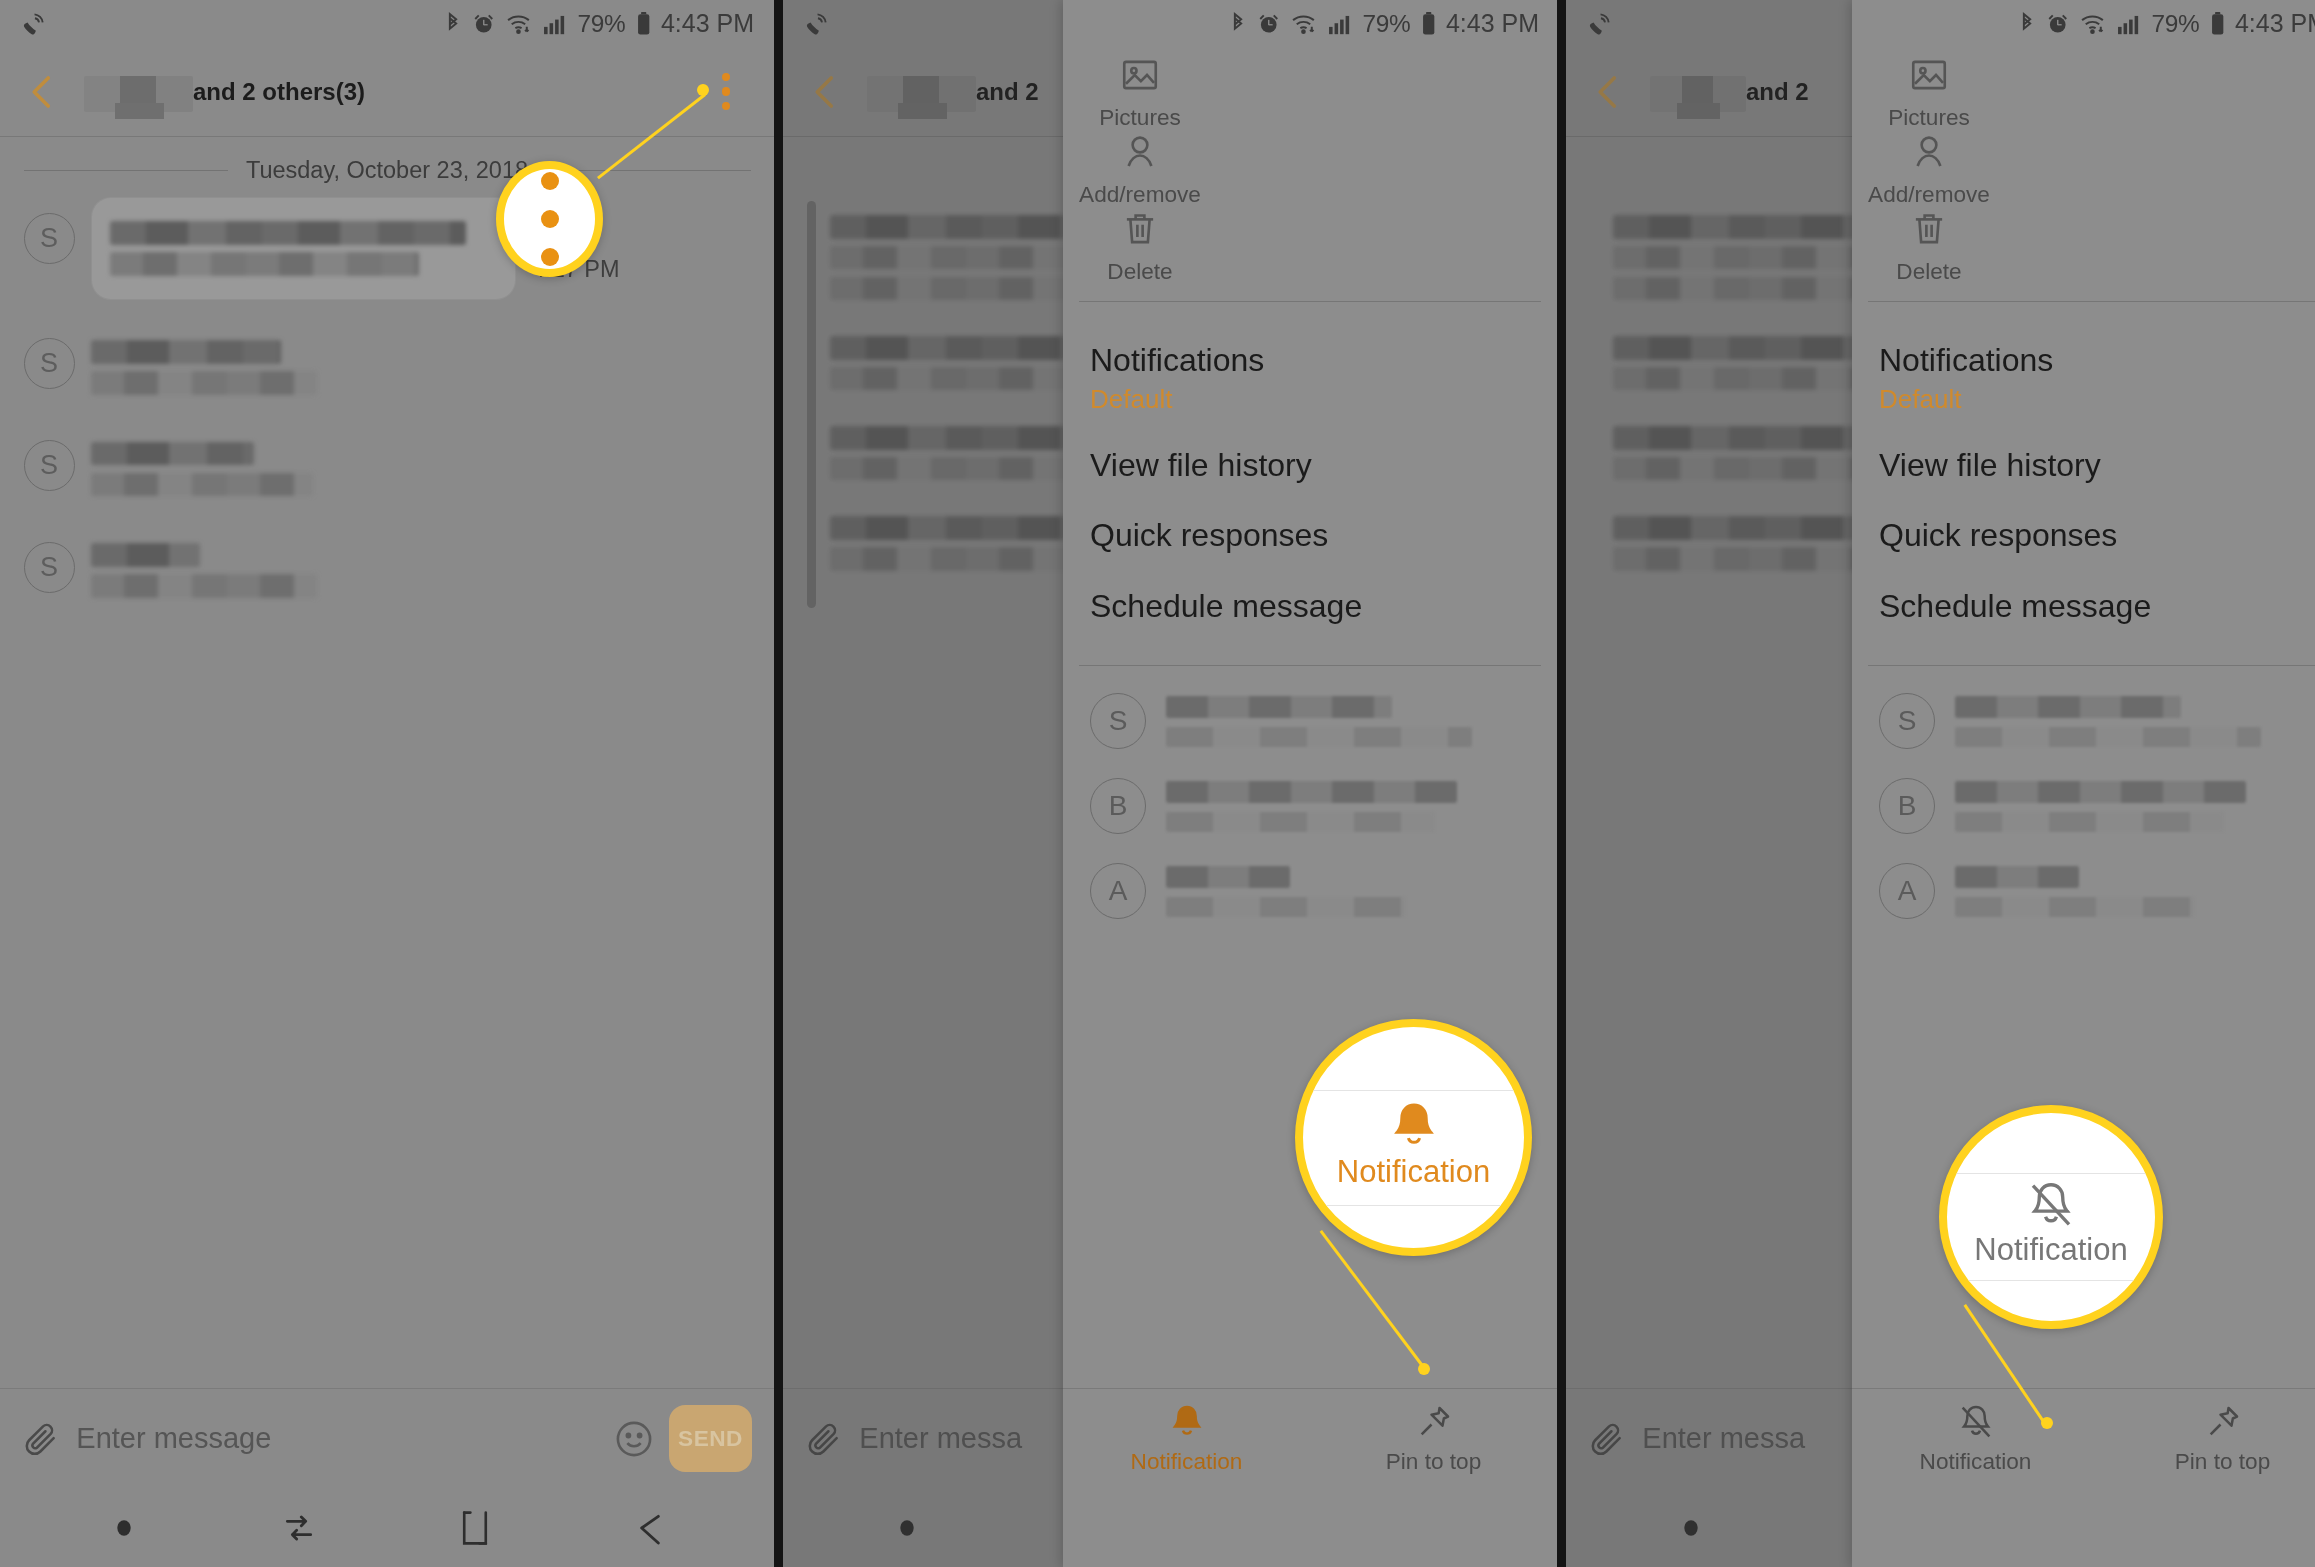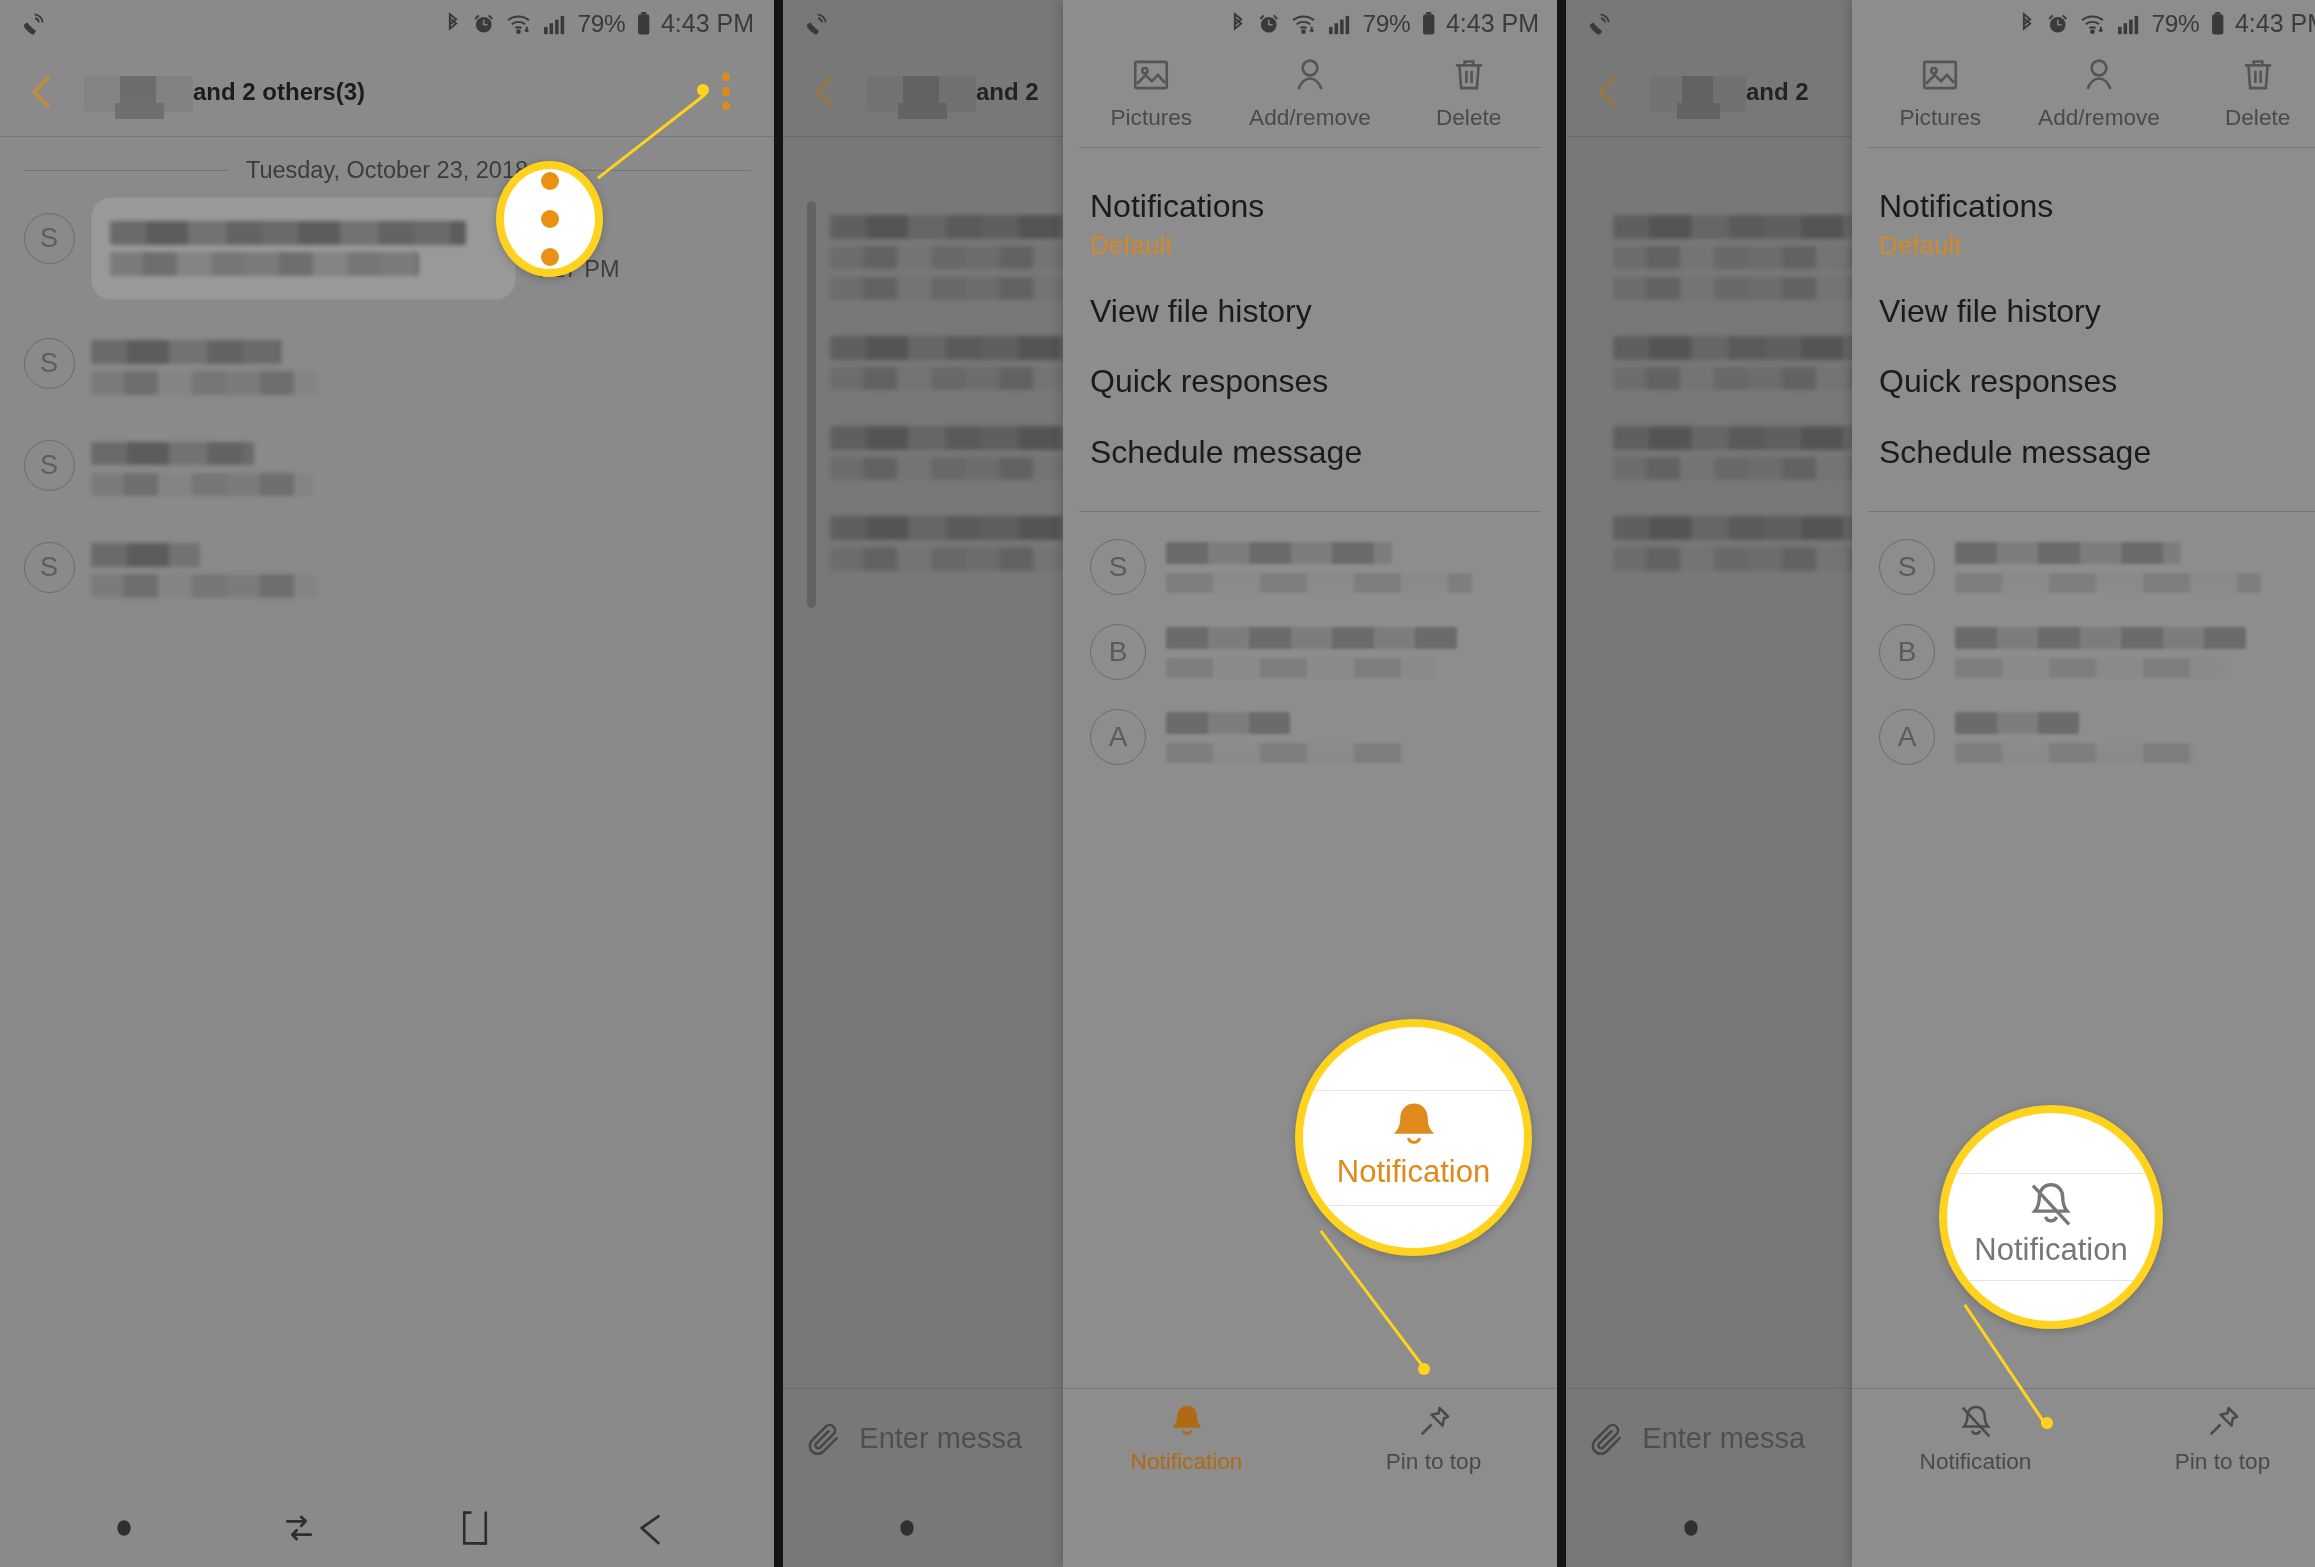--- a/index.html
+++ b/index.html
@@ -128,21 +128,21 @@
   .scrim { position:absolute; inset:0; background:rgba(60,60,60,.22); pointer-events:none; }
 
   
   .menu {
     position:absolute; top:0; right:0; bottom:0; width:494px;
     background:#8d8d8d; box-shadow:-2.7px 0 11px rgba(0,0,0,.18);
     display:flex; flex-direction:column;
   }
   .menu-sb { height:47px; display:flex; align-items:center; padding:0 18px; }
   .menu-sb .sb-right { margin-left:auto; display:flex; align-items:center; gap:10px; }
-  .menu-actions { display:flex; justify-content:space-around; padding:7.2px 9px 16.3px; }
+  .menu-actions { display:flex; justify-content:space-around; padding:7.2px 9px 16.3px;flex-direction:column; }
   .ma { display:flex; flex-direction:column; align-items:center; gap:9px; width:136px; }
   .ma span { font-size:22.6px; color:#4a4a4a; }
   .menu-sep { height:0.9px; background:rgba(0,0,0,.16); margin:0 16.3px; }
   .menu-items { padding:23.5px 0 7.2px; }
   .mi { padding:16.3px 27px; }
   .mi .t { font-size:32px; color:#1b1b1b; line-height:1.18; }
   .mi .s { font-size:26px; color:#d08a2c; margin-top:3.6px; }
   .menu-sep2 { height:0.9px; background:rgba(0,0,0,.16); margin:16.3px 16.3px 0; }
   .contacts { padding:12.7px 0 0; }
   .contact { display:flex; align-items:center; gap:20px; padding:14.5px 27px; }
@@ -311,20 +311,39 @@
 
       <div class="msg">
         <div class="avatar">S</div>
         <div style="padding-top:11px">
           <div class="blurline dark" style="width:109px"></div>
           <div class="blurline" style="width:226px"></div>
         </div>
       </div>
     </div>
 
+    <div class="compose">
+      <span>
+        <svg class="ic" width="38" height="38" viewBox="0 0 24 24" fill="none" stroke="#4a4a4a" stroke-width="1.6" stroke-linecap="round">
+          <path d="M20 11.5l-8.4 8.4a5 5 0 0 1-7.1-7.1l8.8-8.8a3.4 3.4 0 0 1 4.8 4.8l-8.7 8.7a1.8 1.8 0 0 1-2.5-2.5l7.9-7.9"></path>
+        </svg>
+      </span>
+      <span class="ph">Enter message</span>
+      <span class="right">
+        <span>
+          <svg class="ic" width="42" height="42" viewBox="0 0 24 24" fill="none" stroke="#5a5a5a" stroke-width="1.5">
+            <circle cx="12" cy="12" r="9.2"></circle>
+              <circle cx="8.8" cy="10" r=".9" fill="#5a5a5a"></circle>
+            <circle cx="15.2" cy="10" r=".9" fill="#5a5a5a"></circle>
+              <path d="M8.2 14.4a5 5 0 0 0 7.6 0"></path>
+          </svg>
+        </span>
+        <span class="send-btn">SEND</span>
+      </span>
+    </div>
 
     <div class="navbar">
       <span class="nb">
         <svg class="ic" width="20" height="20" viewBox="0 0 12 12">
             <ellipse cx="6" cy="6" rx="4" ry="4.6" fill="#2e2e2e"></ellipse>
           </svg>
       </span>
       <span class="nb">
         <svg class="ic" width="40" height="40" viewBox="0 0 24 24" fill="none" stroke="#2e2e2e" stroke-width="1.7" stroke-linecap="round">
           <path d="M5 8h11M16 8l-2.6-2.6M16 8l-2.6 2.6"></path>

